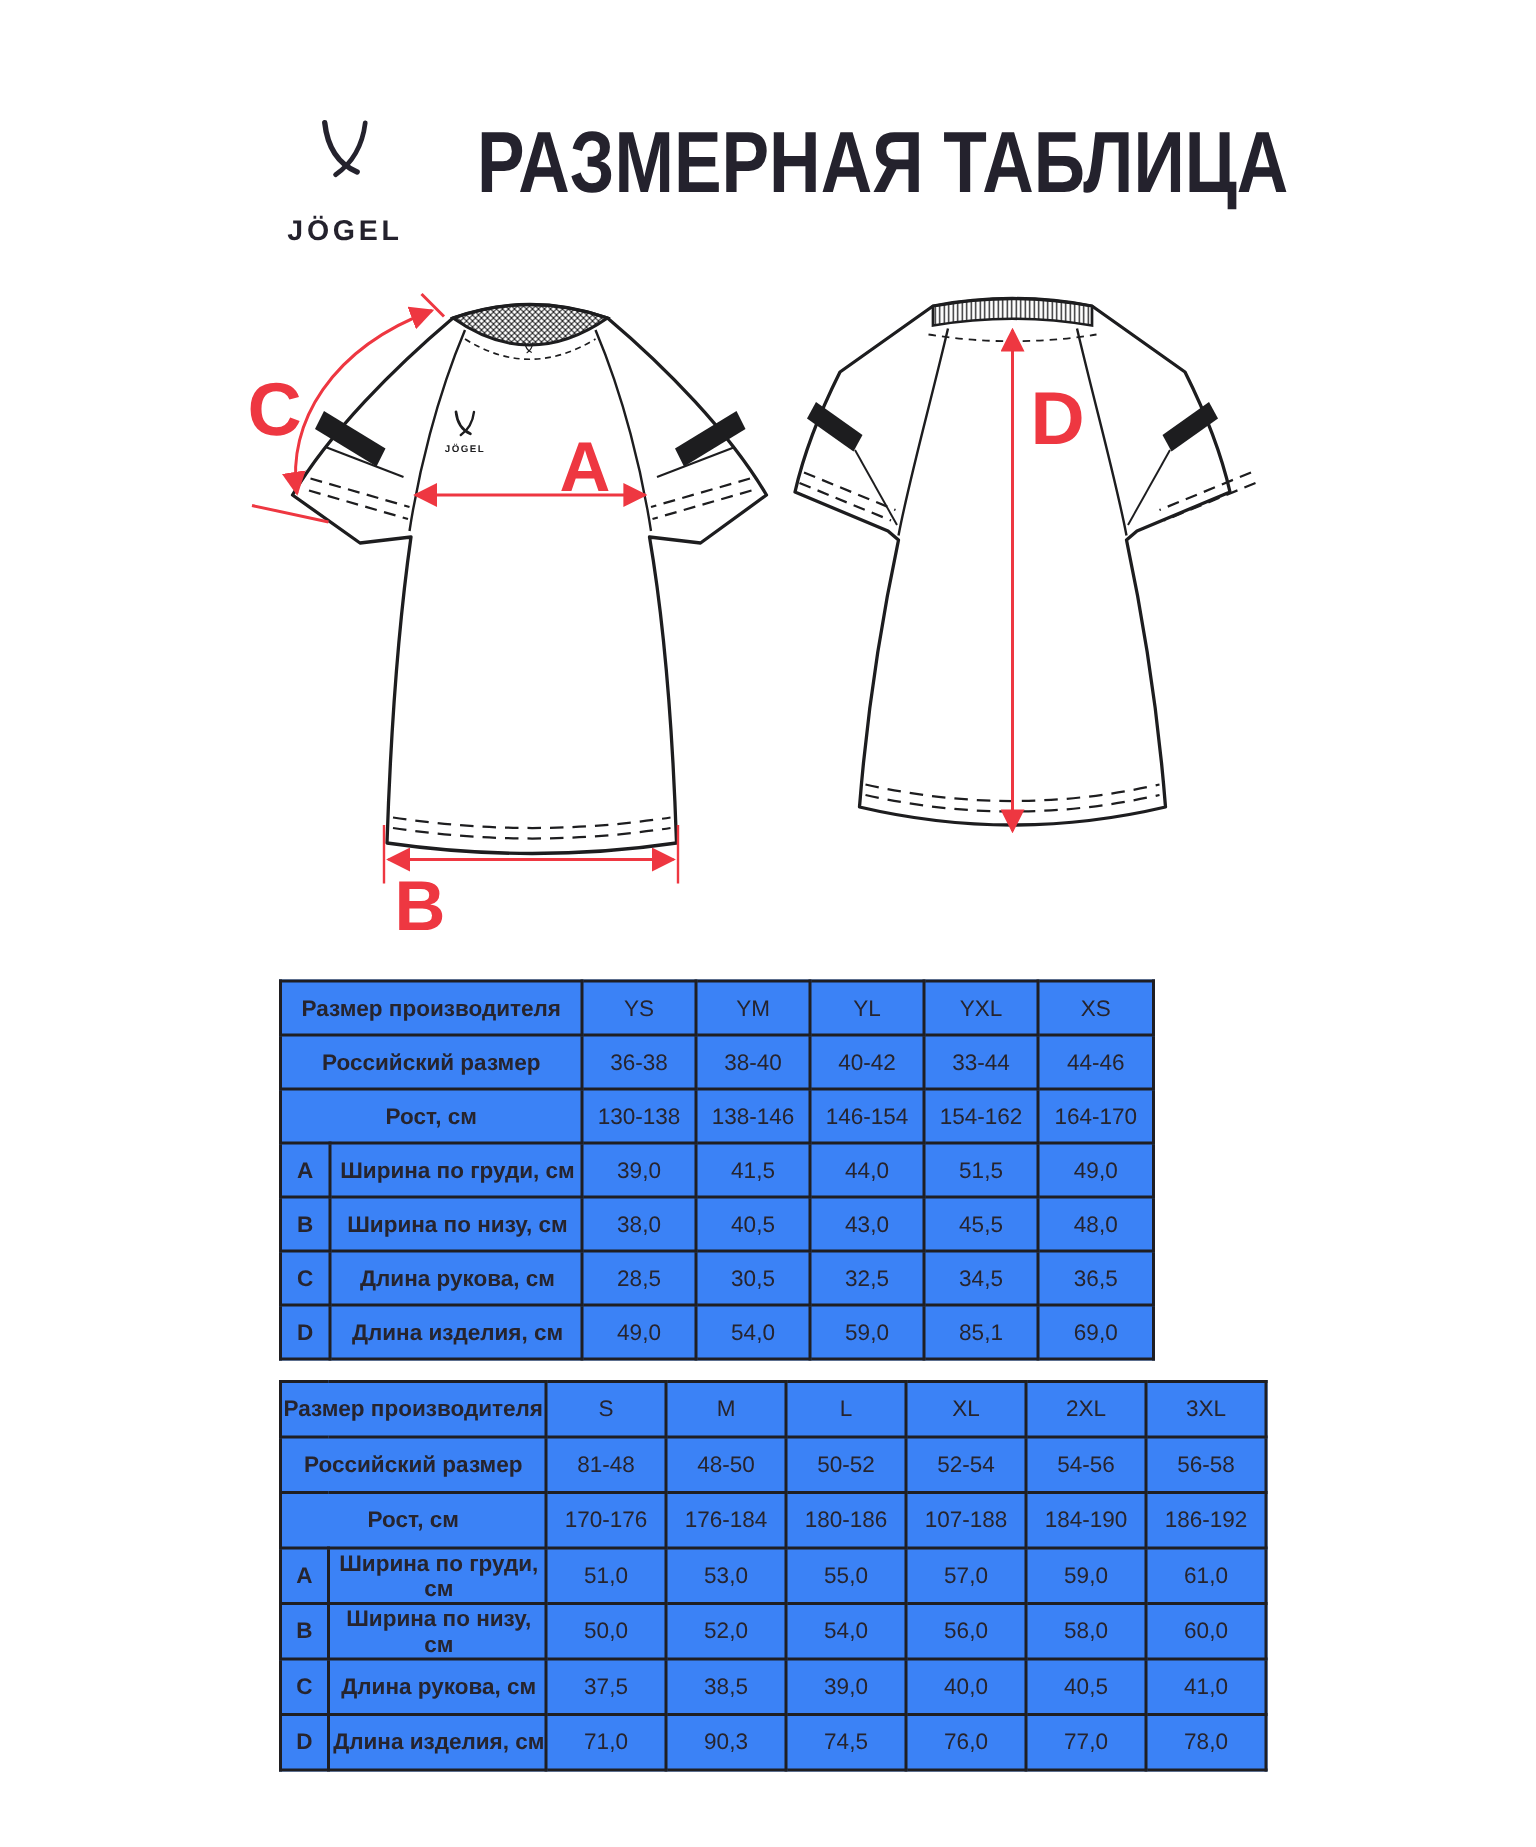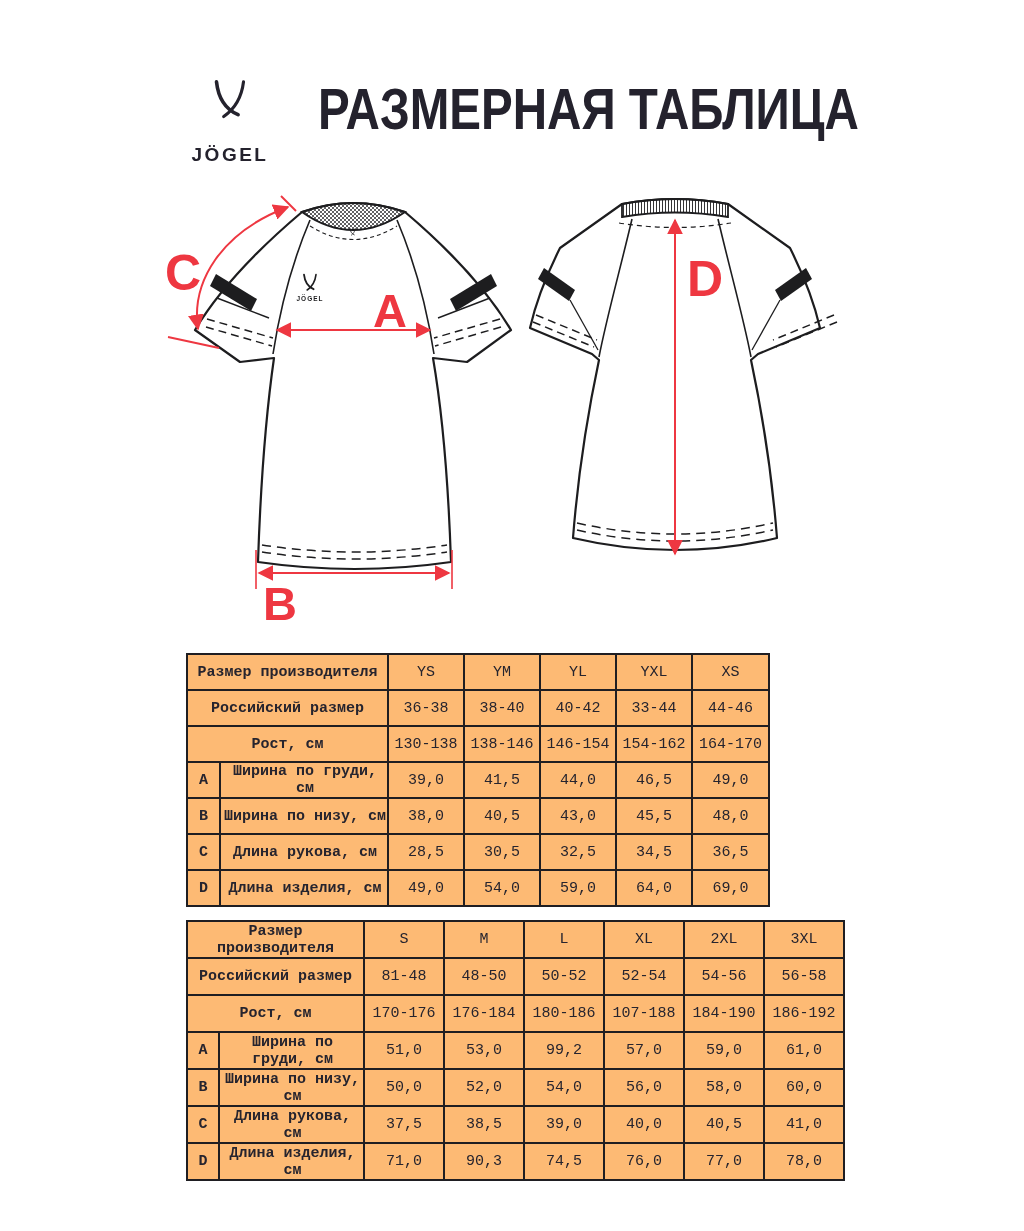--- a/index.html
+++ b/index.html
@@ -20,21 +20,21 @@
     font-size:58px; font-weight:bold; color:#24222d; letter-spacing:0px;
     transform:scaleX(0.82); transform-origin:left top; line-height:1.0;
   }
   
   .shirt { position:absolute; }
   .shirt.front { left:163px; top:190px; width:365px; height:435px; }
   .shirt.back  { left:520px; top:190px; width:330px; height:385px; }
   
   table.size-table {
     position:absolute; left:186px; border-collapse:collapse; table-layout:fixed;
-    font-family:Liberation Mono, monospace; color:#26242e; background:#fdba74;
+    font-family:Liberation Sans, sans-serif; color:#26242e; background:#3b82f6;
   }
   table.size-table td {
     border:2px solid #1f1e22; text-align:center; vertical-align:middle;
     font-size:15px; overflow:hidden;
   }
   table.t1 { top:653px; width:582px; }
   table.t2 { top:920px; width:657px; }
   table.t1 td { height:36px; }
   table.t2 td { height:37px; }
   td.head-label { font-weight:bold; font-size:15.5px; }
@@ -181,21 +181,21 @@
           <td class="val">146-154</td>
           <td class="val">154-162</td>
           <td class="val">164-170</td>
         </tr>
         <tr>
           <td class="measure-letter">A</td>
           <td class="measure-label">Ширина по груди, см</td>
           <td class="val">39,0</td>
           <td class="val">41,5</td>
           <td class="val">44,0</td>
-          <td class="val">46,5</td>
+          <td class="val">51,5</td>
           <td class="val">49,0</td>
         </tr>
         <tr>
           <td class="measure-letter">B</td>
           <td class="measure-label">Ширина по низу, см</td>
           <td class="val">38,0</td>
           <td class="val">40,5</td>
           <td class="val">43,0</td>
           <td class="val">45,5</td>
           <td class="val">48,0</td>
@@ -208,21 +208,21 @@
           <td class="val">32,5</td>
           <td class="val">34,5</td>
           <td class="val">36,5</td>
         </tr>
         <tr>
           <td class="measure-letter">D</td>
           <td class="measure-label">Длина изделия, см</td>
           <td class="val">49,0</td>
           <td class="val">54,0</td>
           <td class="val">59,0</td>
-          <td class="val">64,0</td>
+          <td class="val">85,1</td>
           <td class="val">69,0</td>
         </tr>
       </tbody>
     </table>
   <table class="size-table t2">
       <colgroup>
         <col style="width: 32px;">
         <col style="width: 145px;">
         <col style="width: 80px;">
         <col style="width: 80px;">
@@ -257,21 +257,21 @@
           <td class="val">180-186</td>
           <td class="val">107-188</td>
           <td class="val">184-190</td>
           <td class="val">186-192</td>
         </tr>
         <tr>
           <td class="measure-letter">A</td>
           <td class="measure-label">Ширина по груди, см</td>
           <td class="val">51,0</td>
           <td class="val">53,0</td>
-          <td class="val">99,2</td>
+          <td class="val">55,0</td>
           <td class="val">57,0</td>
           <td class="val">59,0</td>
           <td class="val">61,0</td>
         </tr>
         <tr>
           <td class="measure-letter">B</td>
           <td class="measure-label">Ширина по низу, см</td>
           <td class="val">50,0</td>
           <td class="val">52,0</td>
           <td class="val">54,0</td>

